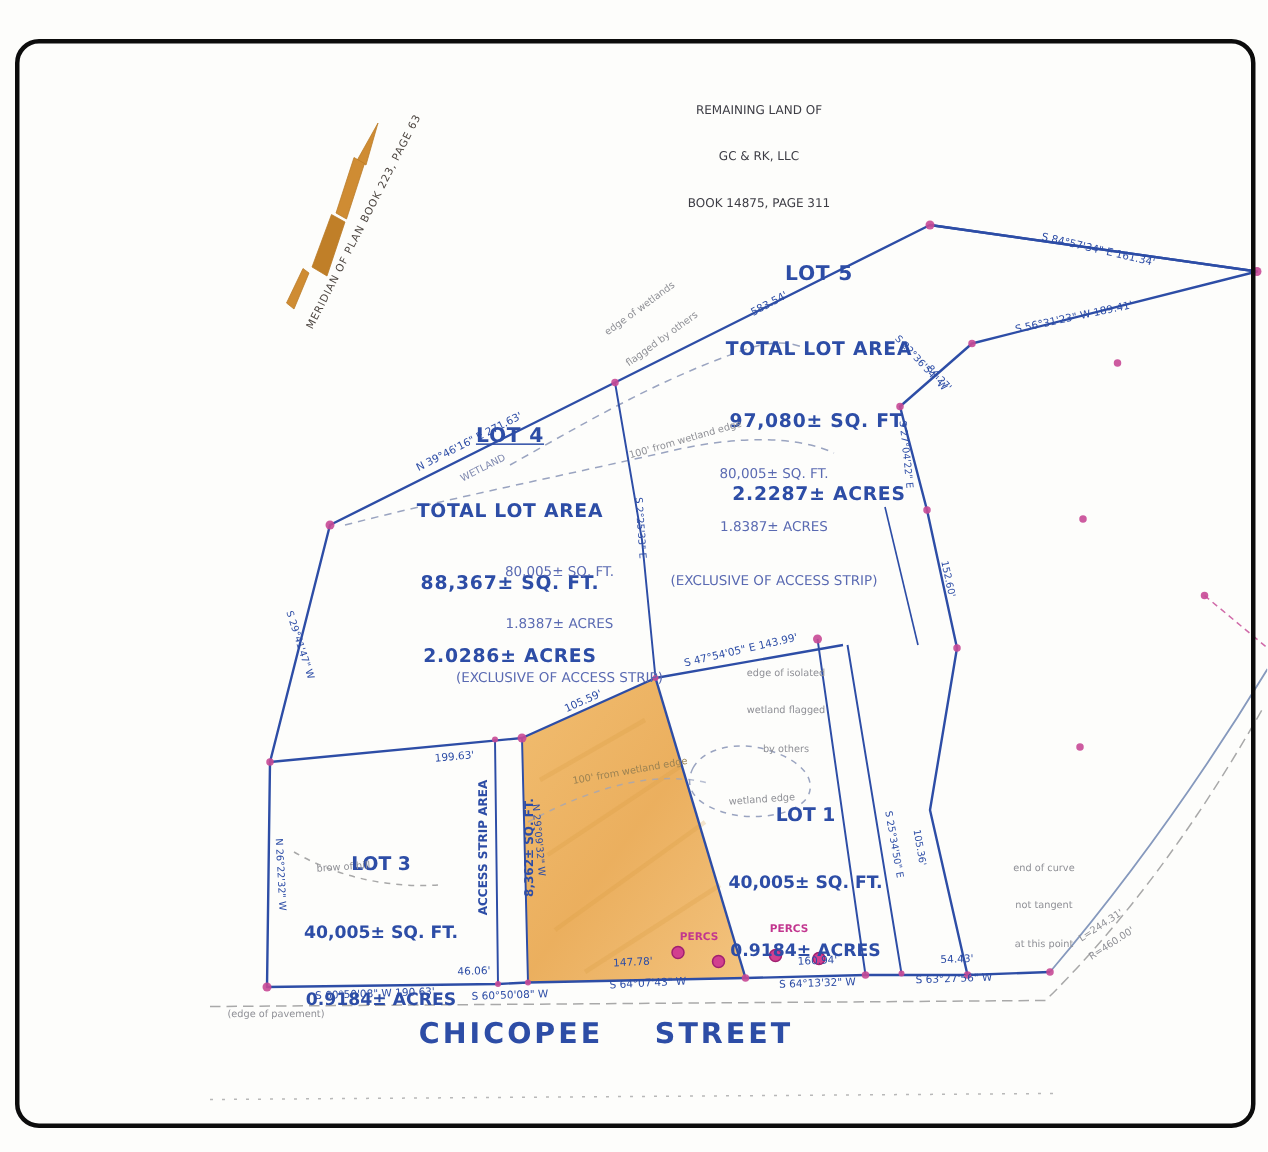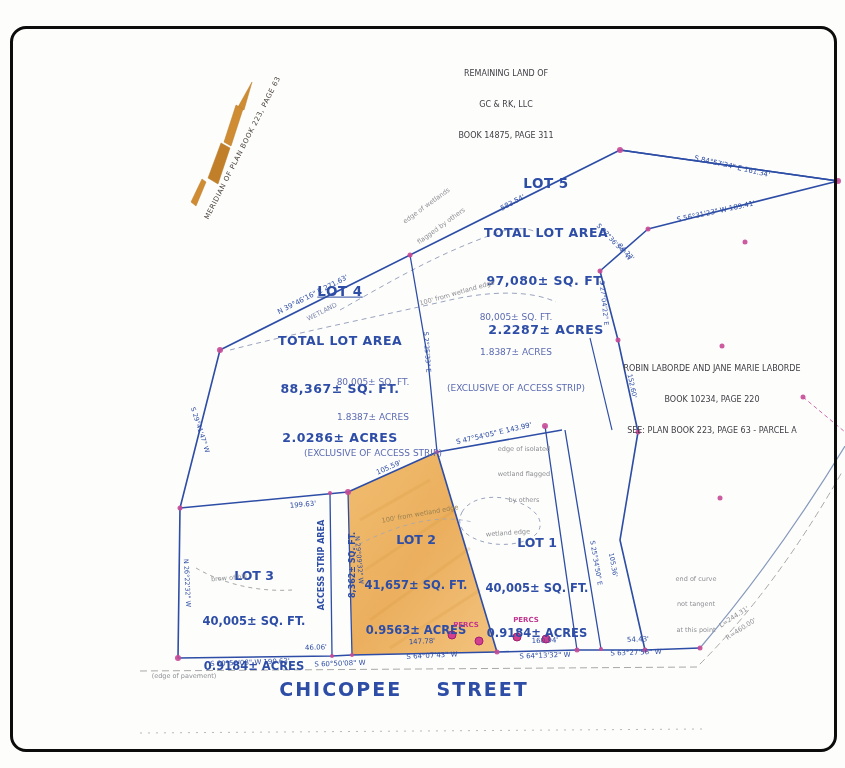--- a/index.html
+++ b/index.html
@@ -105,25 +105,20 @@
     </g>
   </svg>
 
   <div id="frame"></div>
 
   <div class="blk" style="left:476px;top:105px;font-size:8px;color:#3d3d45;margin-left:30px;">
     <div>REMAINING LAND OF</div>
     <div>GC &amp; RK, LLC</div>
     <div>BOOK 14875, PAGE 311</div>
   </div>
-  <div class="blk" style="left:712px;top:400px;font-size:8px;color:#3d3d45;">
-    <div>ROBIN LABORDE AND JANE MARIE LABORDE</div>
-    <div>BOOK 10234, PAGE 220</div>
-    <div>SEE: PLAN BOOK 223, PAGE 63 - PARCEL A</div>
-  </div>
 
   <div class="blk blue" style="left:546px;top:256px;font-size:12.5px;letter-spacing:.5px;">
     <div style="font-size:13.5px;">LOT 5</div>
     <div>TOTAL LOT AREA</div>
     <div>97,080± SQ. FT.</div>
     <div>2.2287± ACRES</div>
   </div>
   <div class="blk blue" style="left:340px;top:364px;font-size:12.5px;letter-spacing:.5px;">
     <div style="font-size:13.5px;text-decoration:underline;">LOT 4</div>
     <div>TOTAL LOT AREA</div>
@@ -132,25 +127,20 @@
   </div>
   <div class="blk blue-lt" style="left:516px;top:353px;font-size:9px;font-weight:normal;color:#5a6ab2;">
     <div>80,005± SQ. FT.</div>
     <div>1.8387± ACRES</div>
     <div>(EXCLUSIVE OF ACCESS STRIP)</div>
   </div>
   <div class="blk blue-lt" style="left:373px;top:418px;font-size:9px;font-weight:normal;color:#5a6ab2;">
     <div>80,005± SQ. FT.</div>
     <div>1.8387± ACRES</div>
     <div>(EXCLUSIVE OF ACCESS STRIP)</div>
-  </div>
-  <div class="blk blue" style="left:416px;top:585px;font-size:11.5px;">
-    <div style="font-size:12.5px;">LOT 2</div>
-    <div>41,657± SQ. FT.</div>
-    <div>0.9563± ACRES</div>
   </div>
   <div class="blk blue" style="left:537px;top:588px;font-size:11.5px;text-align:center;">
     <div style="font-size:12.5px;">LOT 1</div>
     <div>40,005± SQ. FT.</div>
     <div>0.9184± ACRES</div>
   </div>
   <div class="blk blue" style="left:254px;top:621px;font-size:11.5px;">
     <div style="font-size:12.5px;">LOT 3</div>
     <div>40,005± SQ. FT.</div>
     <div>0.9184± ACRES</div>

